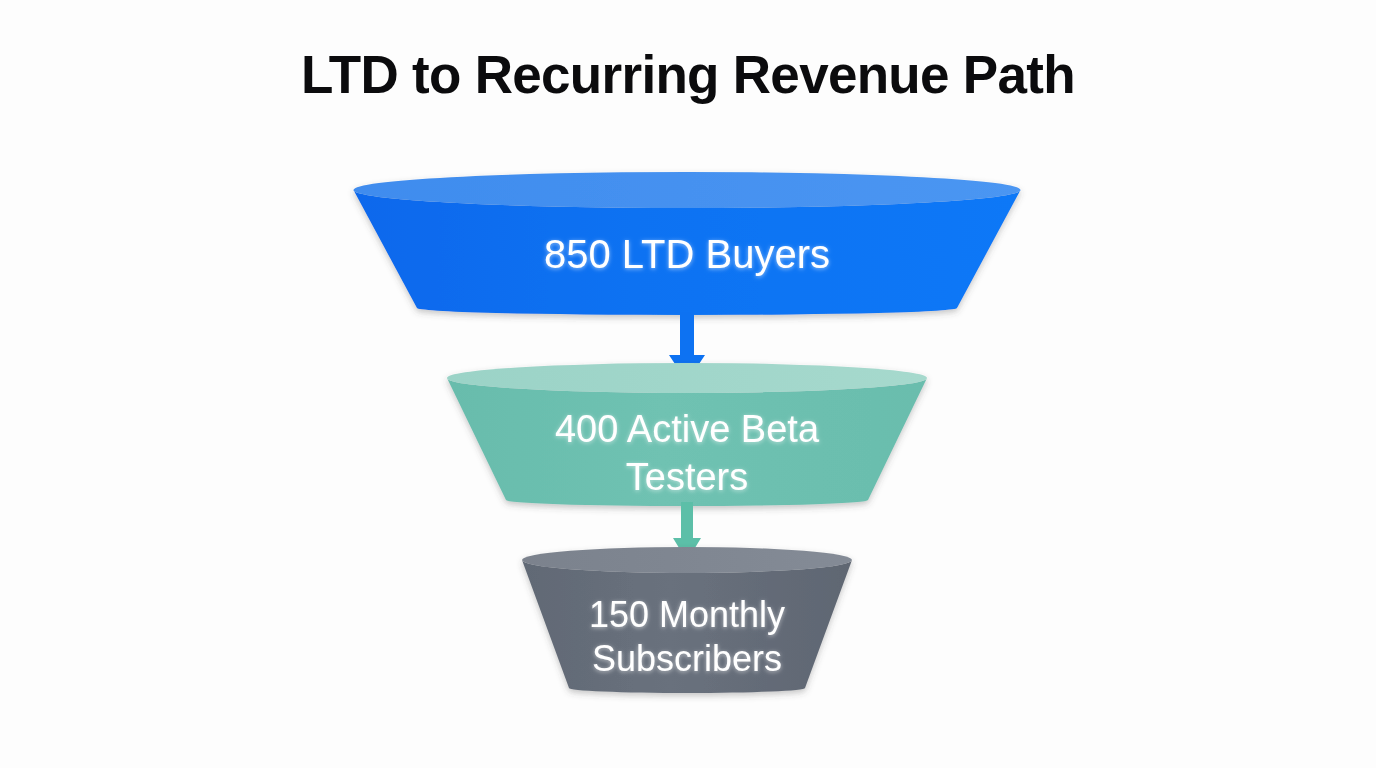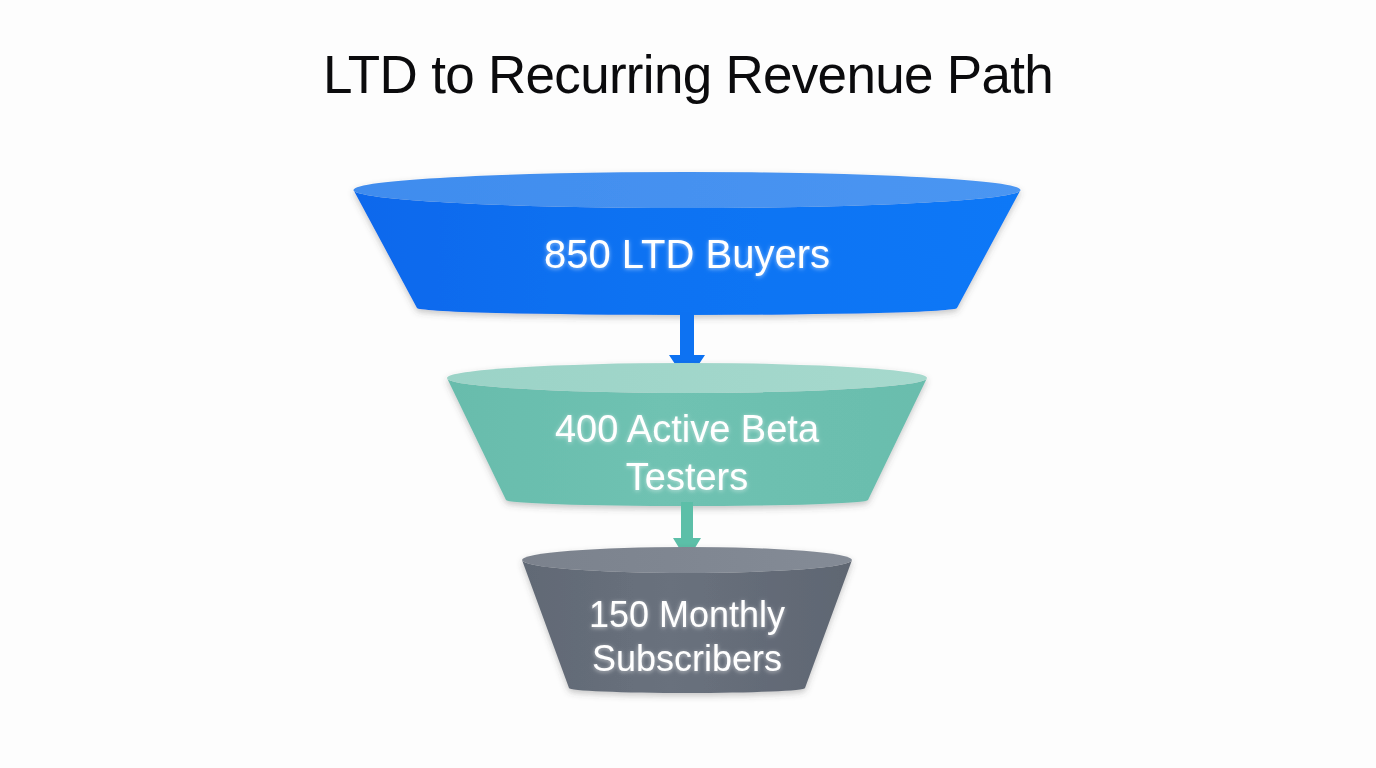--- a/index.html
+++ b/index.html
@@ -21,21 +21,21 @@
     height: 768px;
   }
   .chart-title {
     position: absolute;
     top: 46px;
     left: 0;
     width: 1376px;
     text-align: center;
     font-family: "Liberation Sans", sans-serif;
     font-size: 53px;
-    font-weight: normal;
+    font-weight: bold;
     letter-spacing: -0.7px;
     color: #0b0b0d;
     line-height: 1.1;
     white-space: nowrap;
   }
   svg.funnel-svg {
     position: absolute;
     top: 0;
     left: 0;
     width: 1376px;

